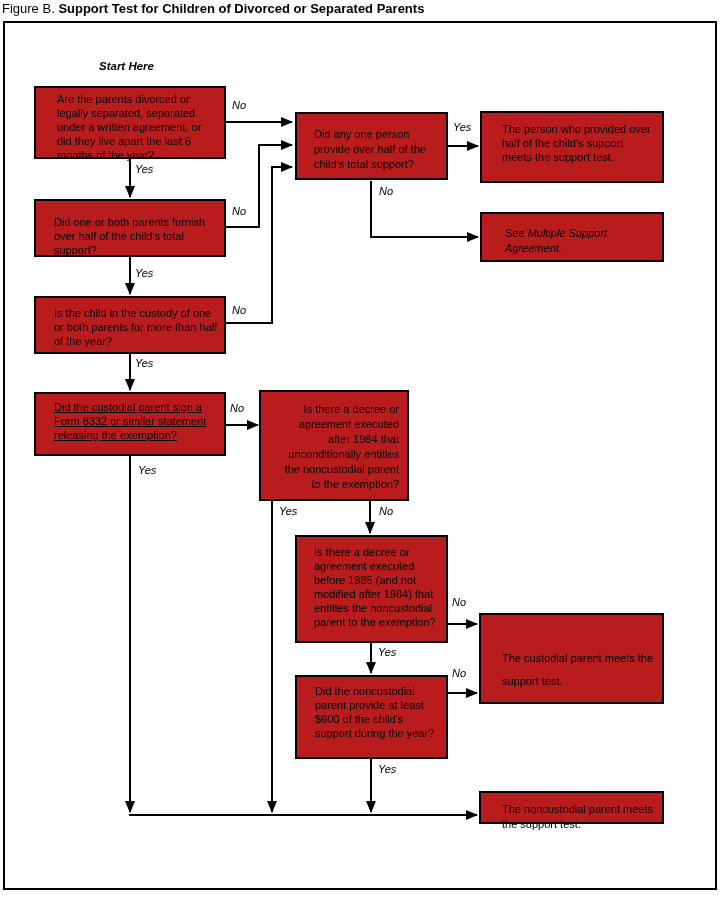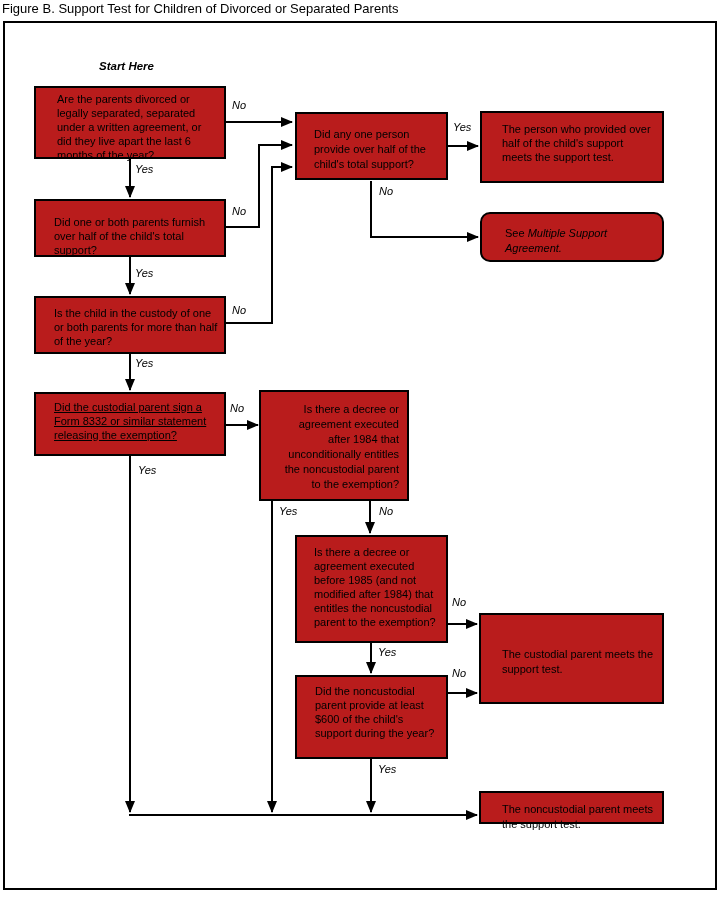--- a/index.html
+++ b/index.html
@@ -12,21 +12,21 @@
     color: #000000;
     overflow: hidden;
   }
   .figure-title {
     position: absolute;
     left: 2px; top: 0px;
     font-size: 13px;
     line-height: 18px;
     white-space: nowrap;
   }
-  .figure-title .bold { font-weight: normal; }
+  .figure-title .bold { font-weight: bold; }
   .frame {
     position: absolute;
     left: 3px; top: 21px;
     width: 714px; height: 869px;
     border: 2px solid #000000;
     box-sizing: border-box;
     background: #ffffff;
   }
   .connectors { position: absolute; left: 0; top: 0; }
   .qbox {
@@ -105,23 +105,23 @@
   <div class="qbox" style="left:259px; top:390px; width:150px; height:111px; padding:10px 8px 0 17px; line-height:15px;text-align:right;">Is there a decree or agreement executed after 1984 that unconditionally entitles the noncustodial parent to the exemption?</div>
 
   <div class="qbox" style="left:295px; top:535px; width:153px; height:108px; padding:8px 8px 0 17px;">Is there a decree or agreement executed before 1985 (and not modified after 1984) that entitles the noncustodial parent to the exemption?</div>
 
   <div class="qbox" style="left:295px; top:675px; width:153px; height:84px; padding:7px 8px 0 18px;">Did the noncustodial parent provide at least $600 of the child's support during the year?</div>
 
   <div class="qbox" style="left:295px; top:112px; width:153px; height:68px; padding:13px 8px 0 17px; line-height:15px;">Did any one person provide over half of the child's total support?</div>
 
   <div class="qbox" style="left:480px; top:111px; width:184px; height:72px; padding:9px 8px 0 20px;">The person who provided over half of the child's support meets the support test.</div>
 
-  <div class="qbox" style="left:480px; top:212px; width:184px; height:50px; padding:12px 8px 0 23px; line-height:15px;border-radius:10px;"><span>See </span><span class="it">Multiple Support Agreement.</span></div>
+  <div class="qbox" style="left:480px; top:212px; width:184px; height:50px; padding:12px 8px 0 23px; line-height:15px;"><span>See </span><span class="it">Multiple Support Agreement.</span></div>
 
-  <div class="qbox" style="left:479px; top:613px; width:185px; height:91px; padding:32px 8px 4px 21px; line-height:15px;">The custodial parent meets the support test.</div>
+  <div class="qbox" style="left:479px; top:613px; width:185px; height:91px; padding:32px 8px 4px 21px; line-height:23px;">The custodial parent meets the support test.</div>
 
   <div class="qbox" style="left:479px; top:791px; width:185px; height:33px; padding:9px 8px 0 21px; line-height:15px;">The noncustodial parent meets the support test.</div>
 
   <div class="lbl" style="left:232px; top:99px;">No</div>
   <div class="lbl" style="left:135px; top:163px;">Yes</div>
   <div class="lbl" style="left:232px; top:205px;">No</div>
   <div class="lbl" style="left:135px; top:267px;">Yes</div>
   <div class="lbl" style="left:232px; top:304px;">No</div>
   <div class="lbl" style="left:135px; top:357px;">Yes</div>
   <div class="lbl" style="left:230px; top:402px;">No</div>

